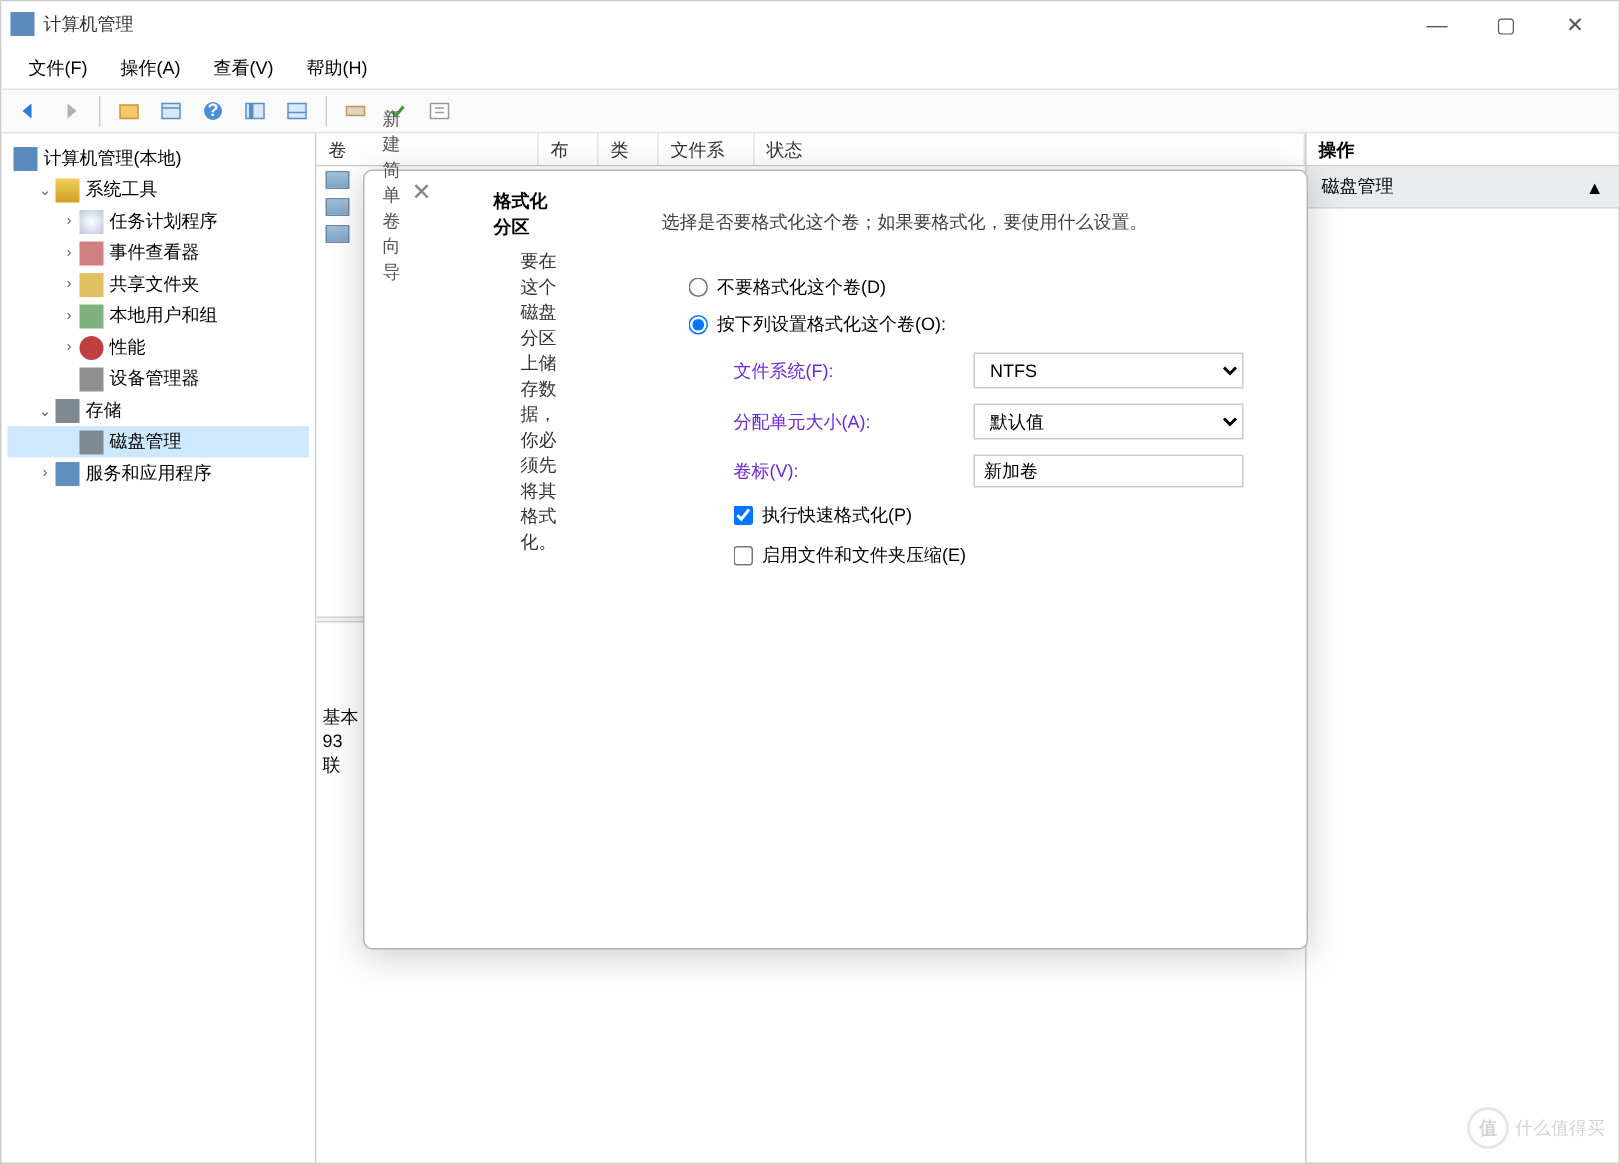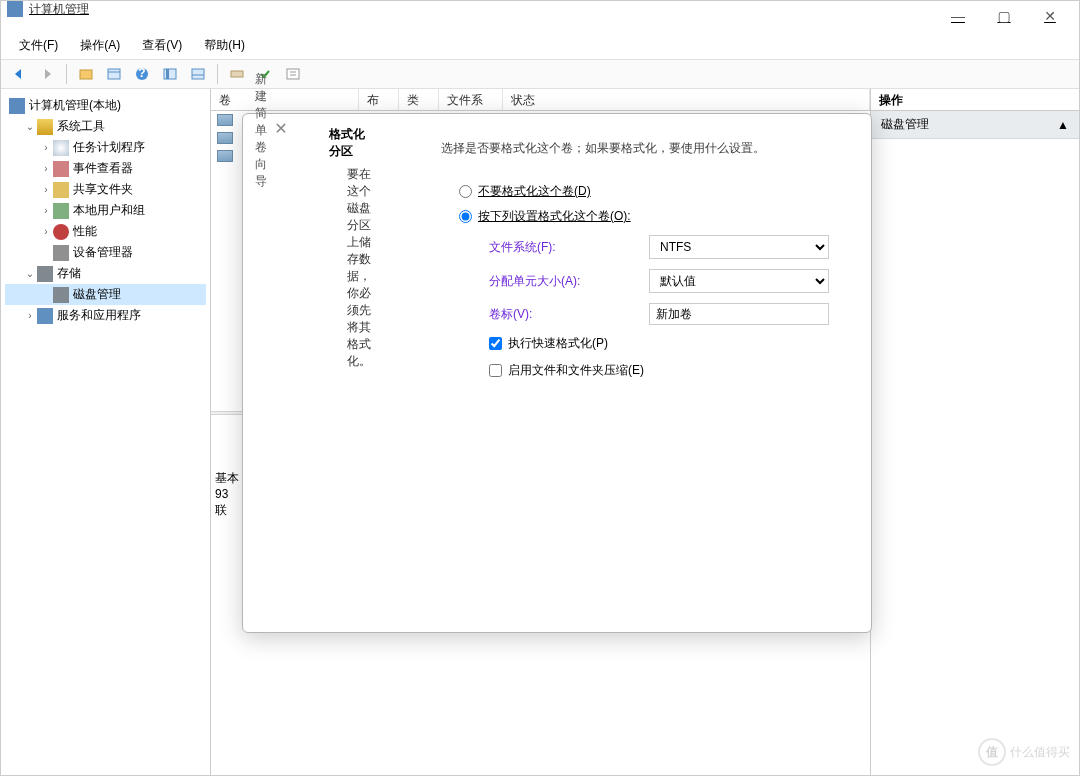--- a/index.html
+++ b/index.html
@@ -1,20 +1,20 @@
 <!DOCTYPE html>
 <html><head>
 <meta charset="utf-8">
 <style>
 * { margin:0; padding:0; box-sizing:border-box; font-family:"Microsoft YaHei","Segoe UI",Tahoma,sans-serif; font-size:12px; }
 body { width:1080px; height:776px; background:#f0f0f0; overflow:hidden; position:relative; }
 
 
 .window { width:1080px; height:776px; background:#fff; display:flex; flex-direction:column; border:1px solid #ccc; }
-.titlebar { height:30px; display:flex; align-items:flex-start; padding:0 6px; background:#fff;text-decoration:underline; }
+.titlebar { height:30px; display:flex; align-items:center; padding:0 6px; background:#fff; }
 .titlebar .app-icon { width:16px; height:16px; background:#5b8abf; margin-right:6px; display:inline-block; }
 .titlebar .title { flex:1; color:#333; }
 .titlebar .winbtn { width:46px; height:30px; text-align:center; line-height:30px; color:#555; font-size:14px; cursor:pointer; }
 
 .menubar { height:28px; display:flex; align-items:center; padding:0 8px; gap:2px; border-bottom:0; }
 .menubar .mi { padding:4px 10px; cursor:pointer; }
 
 .toolbar { height:30px; display:flex; align-items:center; padding:0 6px; gap:4px; border-top:1px solid #e0e0e0; border-bottom:1px solid #e0e0e0; background:#fafafa; }
 .tbtn { width:24px; height:24px; display:flex; align-items:center; justify-content:center; cursor:pointer; border:1px solid transparent; }
 .tsep { width:1px; height:20px; background:#ccc; margin:0 3px; }
@@ -46,21 +46,21 @@
 .dialog{position:absolute;left:242px;top:113px;width:630px;height:520px;background:#fff;border:1px solid #b5b5b5;box-shadow:0 5px 25px rgba(0,0,0,0.2);display:flex;flex-direction:row;border-radius:6px;}
 .dlg-title{height:32px;display:flex;align-items:center;padding:0 12px;color:#555;}
 .dlg-title .dtxt{flex:1;}
 .dlg-close{width:28px;height:28px;text-align:center;line-height:26px;color:#888;font-size:16px;cursor:pointer;}
 .dlg-header{padding:12px 22px 16px 22px;}
 .dlg-header .h1{font-weight:bold;color:#000;margin-bottom:6px;}
 .dlg-header .h2{color:#333;padding-left:18px;}
 .dlg-sep{height:1px;background:#d8d8d8;margin:0;}
 .dlg-body{flex:1;padding:26px 48px;}
 .instr{color:#404040;margin-bottom:26px;}
-.radio-row{display:flex;align-items:center;margin:8px 0 8px 18px;gap:6px;text-decoration:underline;}
+.radio-row{display:flex;align-items:center;margin:8px 0 8px 18px;gap:6px;}
 input[type=radio]{width:13px;height:13px;}
 input[type=checkbox]{width:13px;height:13px;}
 .form-row{display:flex;align-items:center;margin:10px 0 10px 48px;}
 .form-row label{width:160px;color:#6d28d9;}
 .form-row select,.form-row input[type=text]{width:180px;padding:3px 6px;border:1px solid #ccc;background:#fff;font-size:12px;}
 .chk-row{display:flex;align-items:center;gap:6px;margin:10px 0 10px 48px;}
 .dlg-footer{height:58px;display:flex;align-items:center;justify-content:flex-end;padding:0 18px;gap:10px;border-top:1px solid #e8e8e8;}
 .btn{min-width:86px;padding:7px 14px;background:#fdfdfd;border:1px solid #ccc;cursor:pointer;text-align:center;}
 .highlight-box{border:3px solid #e03030;padding:2px;display:inline-block;}
 .watermark{position:absolute;right:10px;bottom:10px;opacity:0.25;color:#555;font-size:11px;display:flex;align-items:center;gap:4px;}

